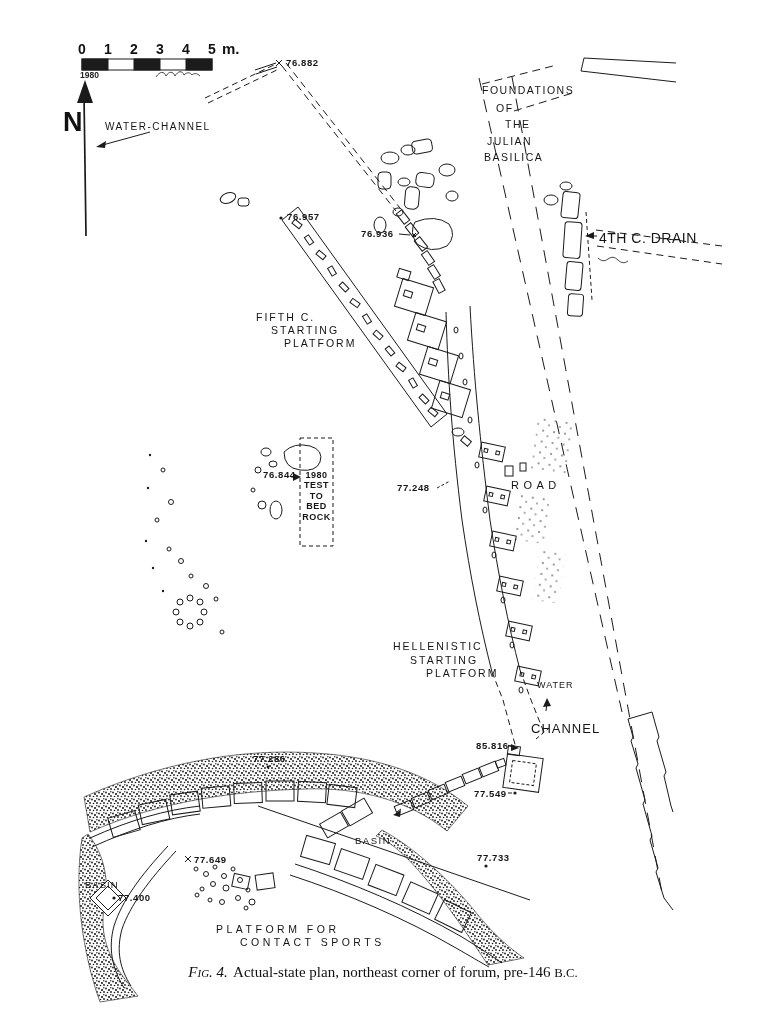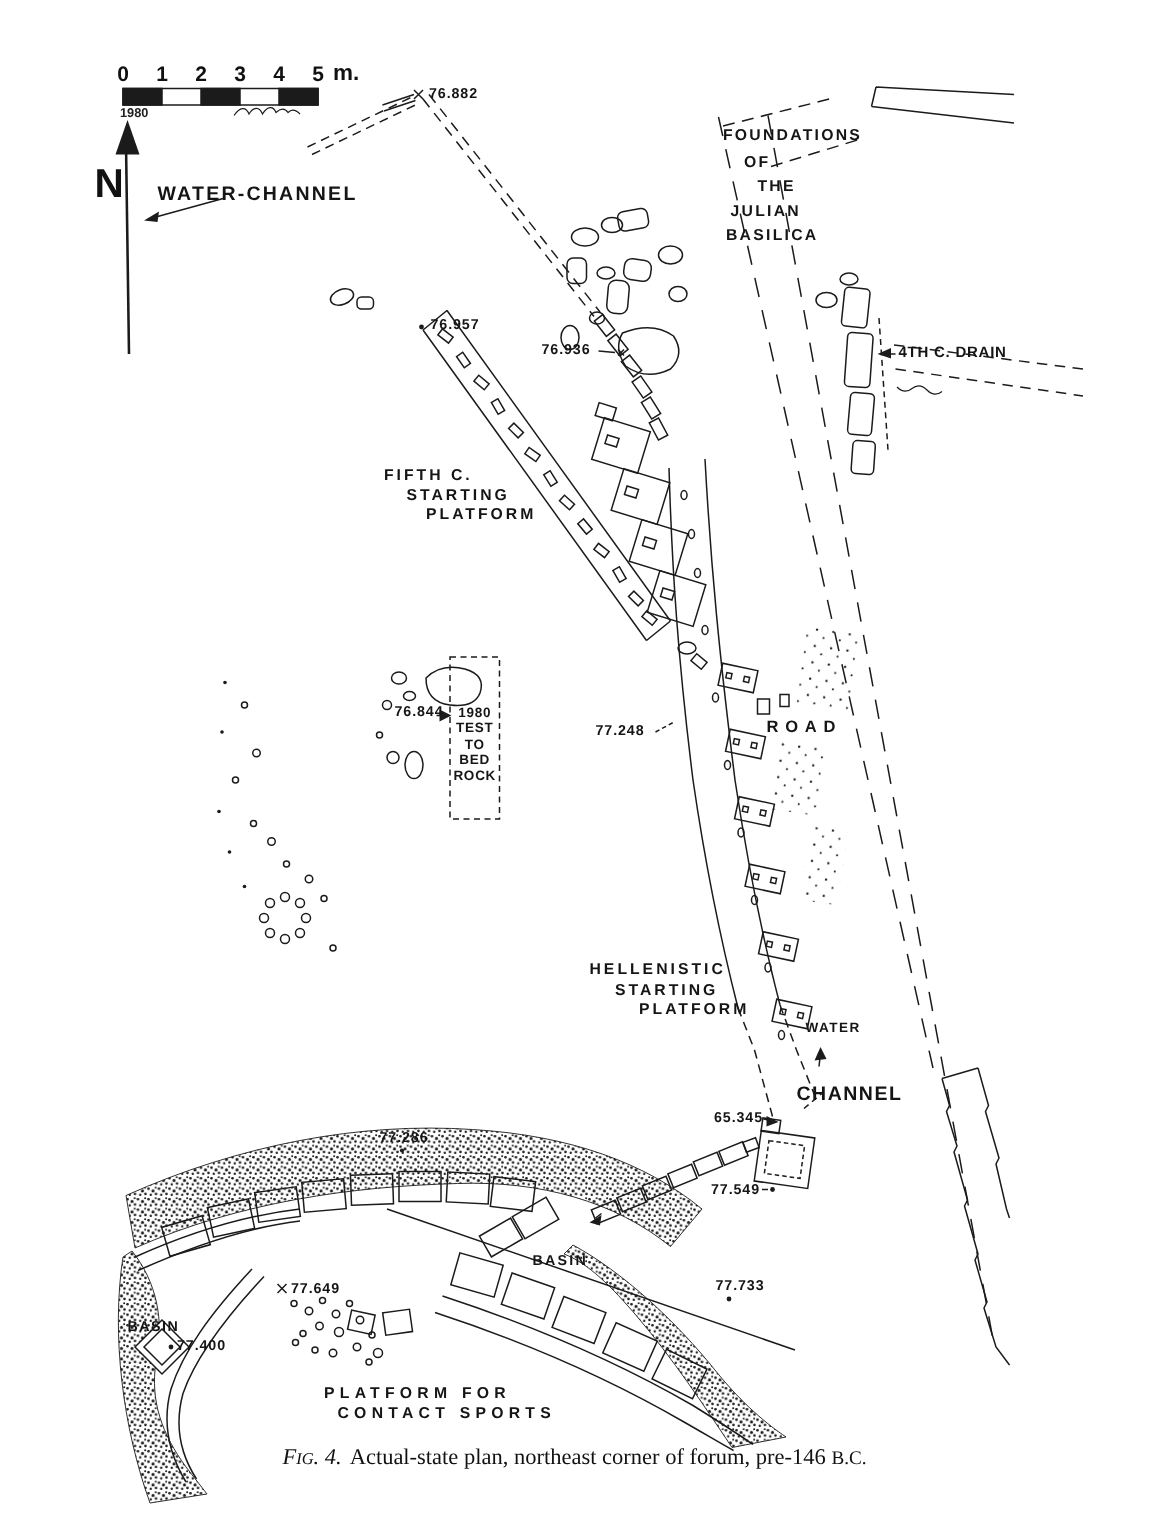--- a/index.html
+++ b/index.html
@@ -1,19 +1,19 @@
 <!DOCTYPE html>
 <html><head>
 <meta charset="utf-8">
 <style>
   html,body{margin:0;padding:0;background:#e8e8e8;}
   .page{position:relative;width:766px;height:1024px;background:#ffffff;overflow:hidden;
         font-family:"Liberation Sans",sans-serif;}
   svg{position:absolute;left:0;top:0;}
-  .mlbl{position:absolute;font-weight:bold;font-size:10.5px;letter-spacing:2px;color:#151515;white-space:nowrap;}
+  .mlbl{position:absolute;font-weight:normal;font-size:10.5px;letter-spacing:2px;color:#151515;white-space:nowrap;}
   .elv{position:absolute;font-weight:bold;font-size:9.5px;letter-spacing:0.6px;color:#151515;white-space:nowrap;}
   .snum{position:absolute;top:41px;font-weight:bold;font-size:14px;color:#111;transform:translateX(-50%);}
   .sunit{position:absolute;top:40px;font-weight:bold;font-size:15px;color:#111;}
   .syear{position:absolute;left:80px;top:70px;font-size:8.5px;font-weight:bold;color:#222;}
   .north{position:absolute;left:63px;top:107px;font-weight:bold;font-size:27px;color:#111;}
   .trench-text{position:absolute;left:298px;top:470px;width:37px;text-align:center;
                font-weight:bold;font-size:9px;letter-spacing:0.5px;line-height:10.4px;color:#151515;}
   .caption{position:absolute;left:0;top:964px;width:766px;text-align:center;
            font-family:"Liberation Serif",serif;font-size:15px;color:#111;}
   .sc{font-variant:small-caps;}
@@ -334,30 +334,30 @@
 <span class="snum" style="left:82px">0</span>
 <span class="snum" style="left:108px">1</span>
 <span class="snum" style="left:134px">2</span>
 <span class="snum" style="left:160px">3</span>
 <span class="snum" style="left:186px">4</span>
 <span class="snum" style="left:212px">5</span>
 <span class="sunit" style="left:222px">m.</span>
 <span class="syear">1980</span>
 <span class="north">N</span>
 
-<div class="mlbl" style="left:105px;top:121px;font-size:13px;letter-spacing:1.5px">WATER-CHANNEL</div>
+<div class="mlbl" style="left:105px;top:121px;font-size:10px;letter-spacing:1.5px">WATER-CHANNEL</div>
 <div class="elv" style="left:286px;top:57px">76.882</div>
 
 <div class="mlbl" style="left:482px;top:84px;letter-spacing:1.5px">FOUNDATIONS</div>
 <div class="mlbl" style="left:496px;top:102px;letter-spacing:1.5px">OF</div>
 <div class="mlbl" style="left:505px;top:118px;letter-spacing:1.5px">THE</div>
 <div class="mlbl" style="left:487px;top:135px;letter-spacing:1.5px">JULIAN</div>
 <div class="mlbl" style="left:484px;top:151px;letter-spacing:1.5px">BASILICA</div>
 
-<div class="mlbl" style="left:599px;top:230px;font-size:10px;letter-spacing:0.5px">4TH C. DRAIN</div>
+<div class="mlbl" style="left:599px;top:230px;font-size:14px;letter-spacing:0.5px">4TH C. DRAIN</div>
 <div class="elv" style="left:287px;top:211px">76.957</div>
 <div class="elv" style="left:361px;top:228px">76.936</div>
 
 <div class="mlbl" style="left:256px;top:311px">FIFTH C.</div>
 <div class="mlbl" style="left:271px;top:324px">STARTING</div>
 <div class="mlbl" style="left:284px;top:337px">PLATFORM</div>
 
 <div class="elv" style="left:263px;top:469px">76.844</div>
 <div class="trench-text">
   <div>1980</div>
@@ -370,29 +370,29 @@
 <div class="elv" style="left:397px;top:482px">77.248</div>
 <div class="mlbl" style="left:511px;top:479px;font-size:11px;letter-spacing:4.5px">ROAD</div>
 
 <div class="mlbl" style="left:393px;top:640px">HELLENISTIC</div>
 <div class="mlbl" style="left:410px;top:654px">STARTING</div>
 <div class="mlbl" style="left:426px;top:667px">PLATFORM</div>
 
 <div class="mlbl" style="left:537px;top:680px;font-size:9px;letter-spacing:1px">WATER</div>
 <div class="mlbl" style="left:531px;top:721px;font-size:13px;letter-spacing:1px">CHANNEL</div>
 
-<div class="elv" style="left:476px;top:740px">65.345</div>
+<div class="elv" style="left:476px;top:740px">85.816</div>
 <div class="elv" style="left:474px;top:788px">77.549</div>
 <div class="elv" style="left:253px;top:753px">77.286</div>
 <div class="mlbl" style="left:355px;top:835px;font-size:9.5px;letter-spacing:1.5px">BASIN</div>
 <div class="elv" style="left:194px;top:854px">77.649</div>
 <div class="mlbl" style="left:85px;top:879px;font-size:9.5px;letter-spacing:1px">BASIN</div>
 <div class="elv" style="left:118px;top:892px">77.400</div>
 <div class="elv" style="left:477px;top:852px">77.733</div>
 
 <div class="mlbl" style="left:216px;top:923px;font-size:10.5px;letter-spacing:3.5px">PLATFORM FOR</div>
-<div class="mlbl" style="left:225px;top:936px;font-size:10.5px;letter-spacing:3.5px">CONTACT SPORTS</div>
+<div class="mlbl" style="left:240px;top:936px;font-size:10.5px;letter-spacing:3.5px">CONTACT SPORTS</div>
 
 <div class="caption">
   <span class="sc cap-sp">Fig. 4.</span><span>Actual-state plan, northeast corner of forum, pre-146</span><span class="sc era cap-sp2">B.C.</span>
 </div>
 
 </div>
 
 </body></html>

